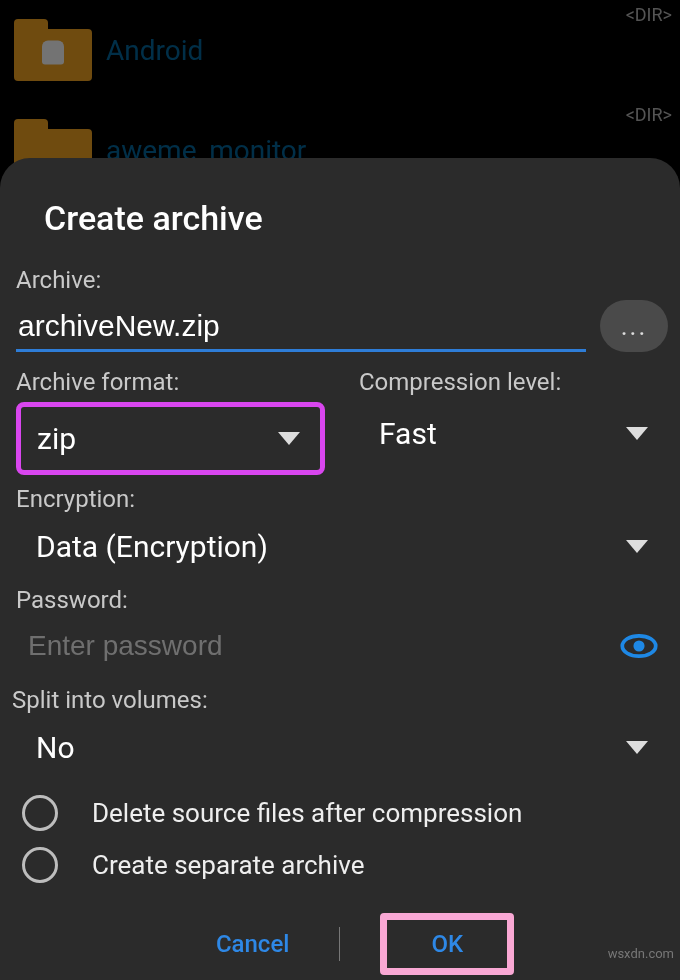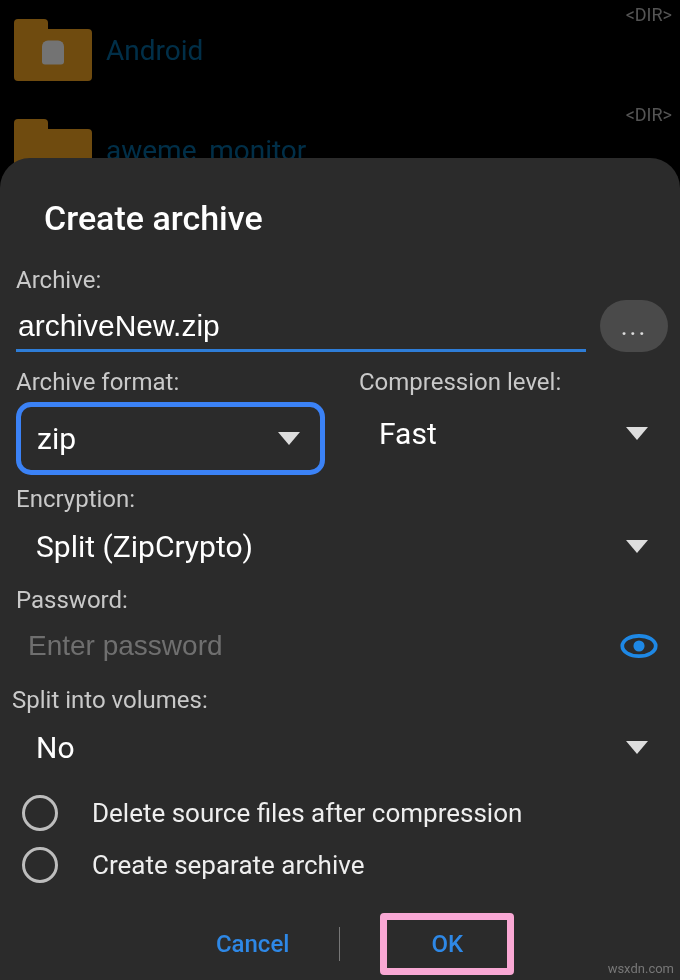--- a/index.html
+++ b/index.html
@@ -14,21 +14,21 @@
   }
   .bg-list { position: absolute; top: 0; left: 0; right: 0; }
   .bg-item { display: flex; align-items: center; height: 100px; padding: 0 14px; }
   .folder-glyph { width: 78px; height: 62px; position: relative; margin-right: 14px; }
   .folder-glyph .tab { position:absolute; top:0; left:0; width:34px; height:14px; background:#f5a623; border-radius:4px 4px 0 0; }
   .folder-glyph .body { position:absolute; top:10px; left:0; right:0; bottom:0; background:#f5a623; border-radius:4px; }
   .folder-glyph .droid { position:absolute; left:50%; top:50%; transform:translate(-50%,-40%); width:22px; height:24px; background:#fff; border-radius:6px 6px 3px 3px; }
   .bg-item-name { font-size: 28px; color:#0369a1; }
   .dir-tag { position:absolute; right:8px; font-size:18px; color:#bbb; }
   .dir0 { top:4px; } .dir1 { top:104px; }
-  .watermark { position:absolute; bottom:4px; right:6px; font-size:13px; color:#777; z-index:50;}
+  .watermark { position:absolute; bottom:19px; right:6px; font-size:13px; color:#777; z-index:50;}
   .overlay { position:absolute; inset:0; background:rgba(0,0,0,0.55); }
   .dialog {
     position:absolute; left:0; right:0; top:158px; bottom:0;
     background:#2b2b2b;
     border-radius:30px 30px 0 0;
     padding:40px 12px 0 12px;
   }
   .dialog-title { font-size:34px; font-weight:500; color:#fff; padding:0 0 28px 32px; }
   .field-label { font-size:24px; color:#c9c9c9; padding-bottom:6px; }
   .input-row { display:flex; align-items:flex-end; gap:14px; margin-bottom:16px; }
@@ -46,21 +46,21 @@
   .col { flex:1; position:relative; }
   .dropdown {
     display:flex; align-items:center; justify-content:space-between;
     padding:14px 20px; font-size:30px; color:#fff; cursor:pointer;
   }
   .caret {
     width:0; height:0; border-left:11px solid transparent; border-right:11px solid transparent;
     border-top:13px solid #ddd;
   }
   .highlight-box {
-    border:5px solid #3b82f6; border-radius:15px;padding-left:16px;
+    border:5px solid #d946ef; border-radius:8px;padding-left:16px;
   }
   .full-dropdown {
     display:flex; align-items:center; justify-content:space-between;
     padding:10px 20px 12px 24px; font-size:30px; color:#fff; cursor:pointer;
     margin-bottom:8px;
   }
   .password-row { display:flex; align-items:center; padding:4px 10px 8px 6px;margin-left:8px; }
   .password-input {
     flex:1; background:transparent; border:none; outline:none;
     font-size:28px; color:#fff; padding:6px 2px;
@@ -137,21 +137,21 @@
       <div class="dropdown">
         <span>Fast</span>
         <span class="caret"></span>
       </div>
     </div>
   </div>
 
   <div class="section">
     <div class="field-label pad-left">Encryption:</div>
     <div class="full-dropdown">
-      <span>Split (ZipCrypto)</span>
+      <span>Data (Encryption)</span>
       <span class="caret"></span>
     </div>
   </div>
 
   <div class="section">
     <div class="field-label pad-left">Password:</div>
     <div class="password-row">
       <input class="password-input" type="password" placeholder="Enter password" style="">
       <svg class="eye-icon" viewBox="0 0 40 28">
         <ellipse cx="20" cy="14" rx="18" ry="11" fill="none" stroke="#1e88e5" stroke-width="4"></ellipse>

